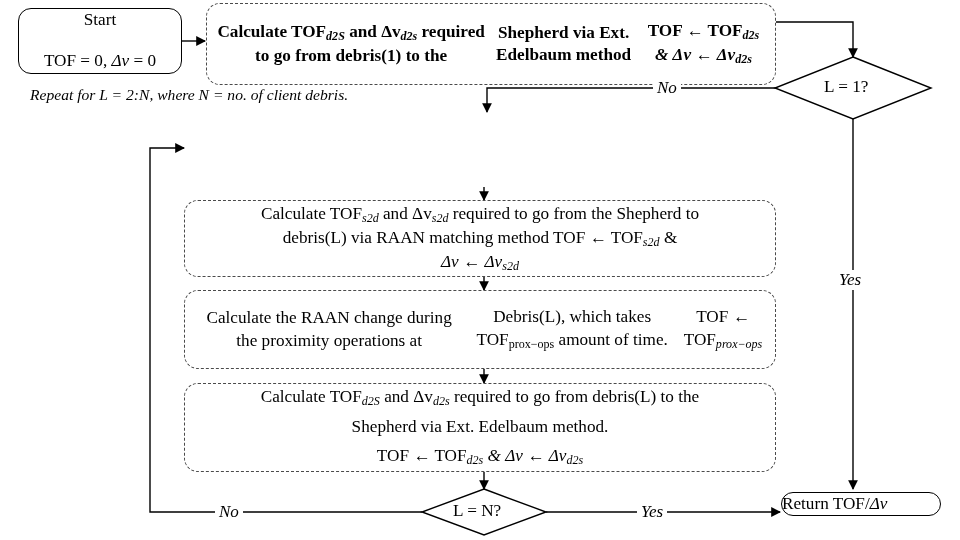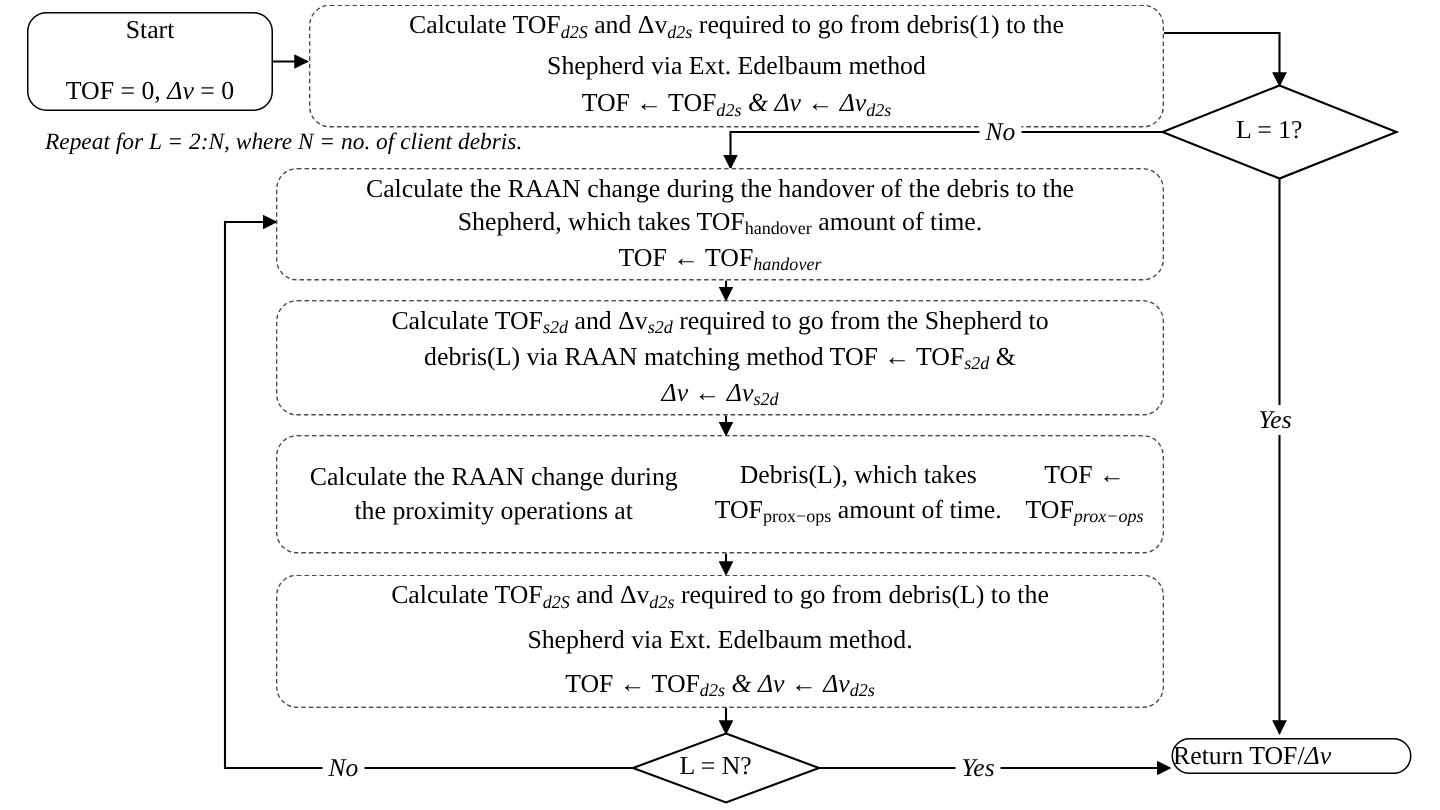--- a/index.html
+++ b/index.html
@@ -115,41 +115,32 @@
     <polygon points="484,489 546,512 484,535 422,512" fill="#ffffff" stroke="#000" stroke-width="1.4"></polygon>
   </svg>
 
   <div class="node term" style="left:18px; top:8px; width:164px; height:66px; flex-direction:column;">
     <span class="ln">Start</span>
     <span class="ln">
       <span>TOF = 0, </span><span class="it">Δv</span><span> = 0</span>
     </span>
   </div>
 
-  <div class="node proc" style="left:206px; top:3px; width:570px; height:82px; flex-direction:column;">
+  <div class="node proc" style="left:206px; top:3px; width:570px; height:82px; font-weight:bold;">
     <span class="ln">
       <span>Calculate TOF</span><sub class="it">d2S</sub><span> and Δv</span><sub class="it">d2s</sub><span> required to go from debris(1) to the</span>
     </span>
     <span class="ln">Shepherd via Ext. Edelbaum method</span>
     <span class="ln">
       <span>TOF ← TOF</span><sub class="it">d2s</sub><span class="it"> &amp; Δv ← Δv</span><sub class="it">d2s</sub>
     </span>
   </div>
 
   <div class="note" style="left:28px; top:86px;font-family:Liberation Serif, serif;">Repeat for L = 2:N, where N = no. of client debris.</div>
 
-  <div class="node proc" style="left:184px; top:112px; width:592px; height:75px; flex-direction:column;">
-    <span class="ln">Calculate the RAAN change during the handover of the debris to the</span>
-    <span class="ln">
-      <span>Shepherd, which takes TOF</span><sub>handover</sub><span> amount of time.</span>
-    </span>
-    <span class="ln">
-      <span>TOF ← TOF</span><sub class="it">handover</sub>
-    </span>
-  </div>
 
   <div class="node proc" style="left:184px; top:200px; width:592px; height:77px; flex-direction:column;">
     <span class="ln">
       <span>Calculate TOF</span><sub class="it">s2d</sub><span> and Δv</span><sub class="it">s2d</sub><span> required to go from the Shepherd to</span>
     </span>
     <span class="ln">
       <span>debris(L) via RAAN matching method TOF  ← TOF</span><sub class="it">s2d</sub><span> &amp;</span>
     </span>
     <span class="ln it">
       <span>Δv ← Δv</span><sub>s2d</sub>

